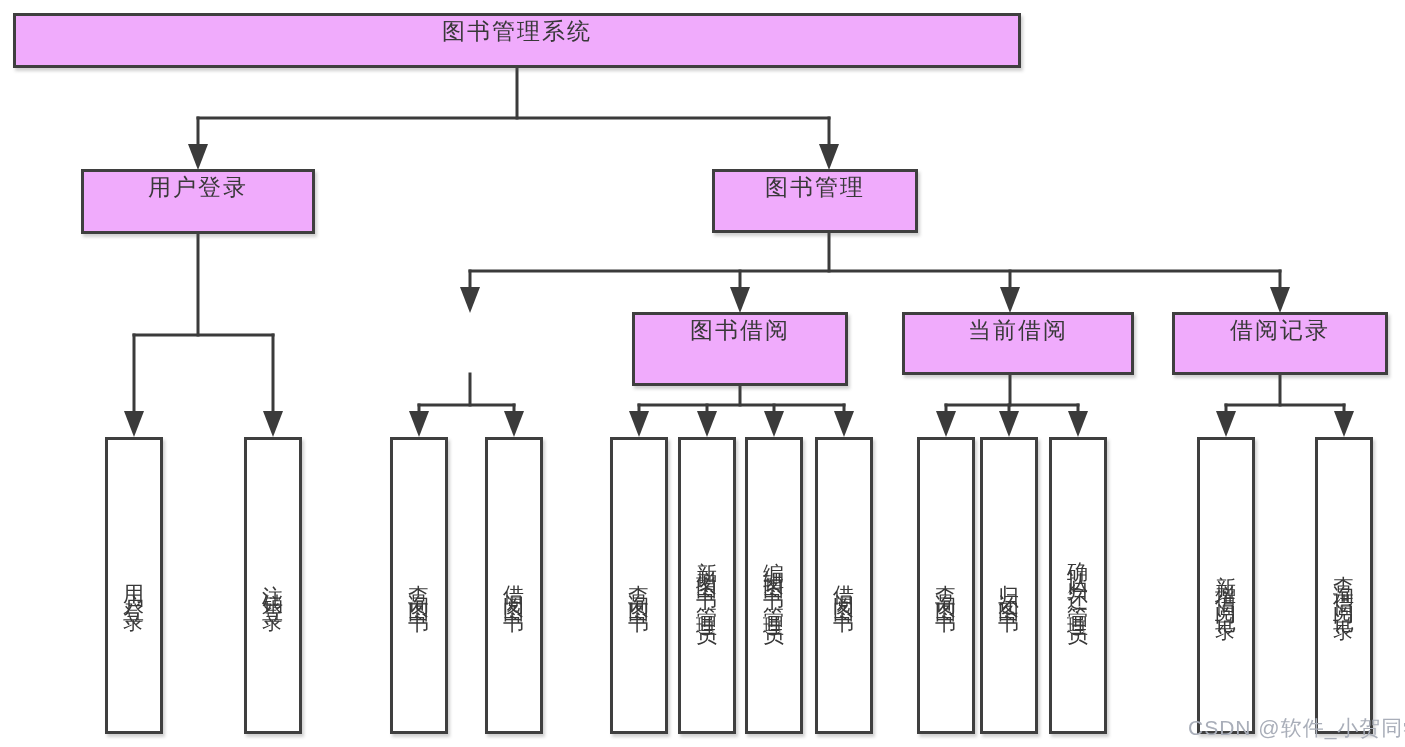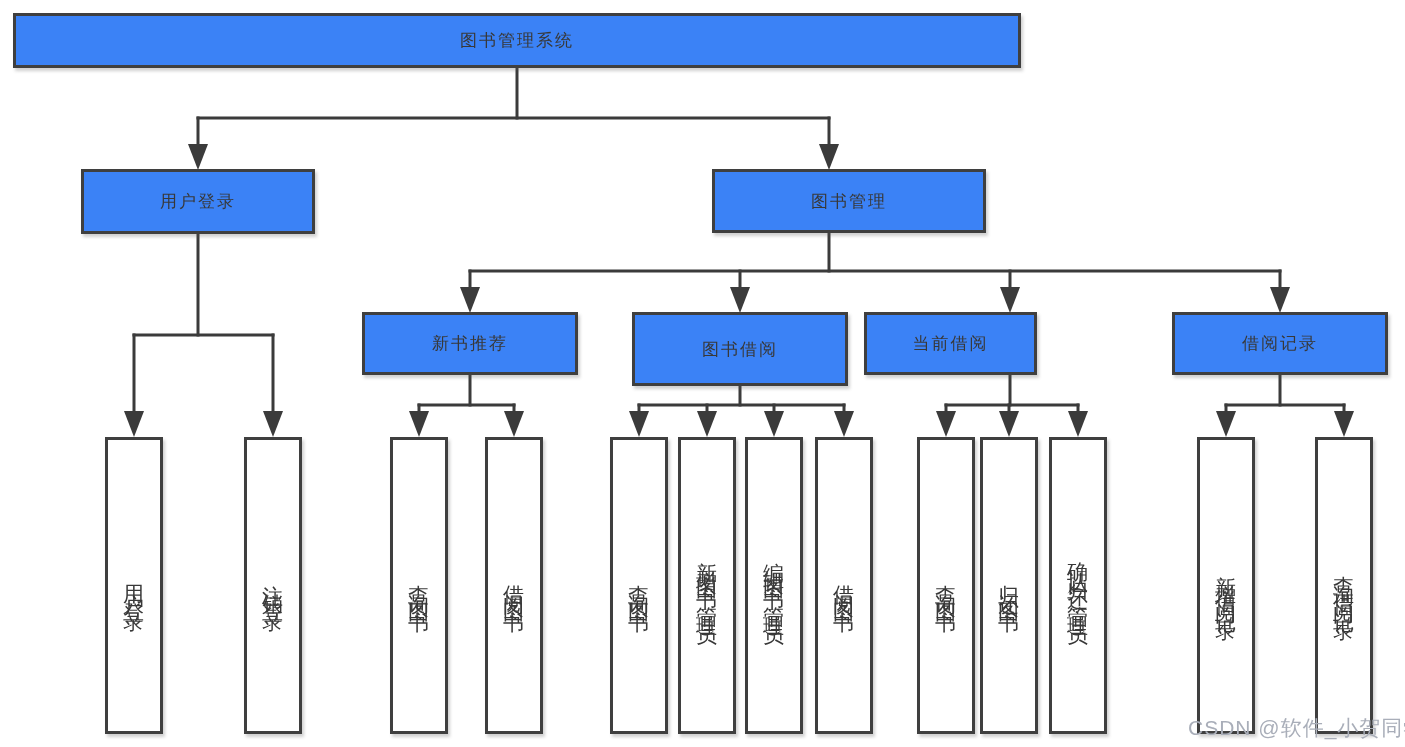--- a/index.html
+++ b/index.html
@@ -30,25 +30,25 @@
     stroke: var(--line);
     stroke-width: 3;
     fill: none;
     stroke-linecap: square;
   }
   #connector-layer polygon { fill: var(--line); stroke: none; }
   .box {
     position: absolute;
     box-sizing: border-box;
     border: 3px solid var(--border);
-    background: #3b82f6;
+    background: #f0abfc;
     display: flex;
-    align-items: center;
+    align-items: flex-start;
     justify-content: center;
-    font-size: 17px;
+    font-size: 23px;
     letter-spacing: 2px;
     color: var(--text);
     box-shadow: 2px 3px 3px rgba(90,90,90,0.28);
   }
   .vbox {
     position: absolute;
     box-sizing: border-box;
     border: 3px solid var(--border);
     background: #fff;
     display: flex;
@@ -73,24 +73,24 @@
     left: 1188px;
     top: 714px;
     font-size: 21px;
     letter-spacing: 1px;
     color: var(--watermark);
     white-space: nowrap;
   }
   
   #node-root           { left: 13px;   top: 13px;  width: 1008px; height: 55px; }
   #node-user-login     { left: 81px;   top: 169px; width: 234px;  height: 65px; }
-  #node-book-mgmt      { left: 712px;  top: 169px; width: 274px;  height: 64px; }
+  #node-book-mgmt      { left: 712px;  top: 169px; width: 206px;  height: 64px; }
   #node-new-book-rec   { left: 362px;  top: 312px; width: 216px;  height: 63px; }
   #node-book-borrow    { left: 632px;  top: 312px; width: 216px;  height: 74px; }
-  #node-current-borrow { left: 864px;  top: 312px; width: 173px;  height: 63px; }
+  #node-current-borrow { left: 902px;  top: 312px; width: 232px;  height: 63px; }
   #node-borrow-records { left: 1172px; top: 312px; width: 216px;  height: 63px; }
   
   #leaf-ul-login      { left: 105px;  }
   #leaf-ul-logout     { left: 244px;  }
   #leaf-nbr-query     { left: 390px;  }
   #leaf-nbr-borrow    { left: 485px;  }
   #leaf-bb-query      { left: 610px;  }
   #leaf-bb-add        { left: 678px;  }
   #leaf-bb-edit       { left: 745px;  }
   #leaf-bb-borrow     { left: 815px;  }
@@ -185,23 +185,20 @@
     <span>图书管理系统</span>
   </div>
 
   <div class="box" id="node-user-login">
     <span>用户登录</span>
   </div>
   <div class="box" id="node-book-mgmt">
     <span>图书管理</span>
   </div>
 
-  <div class="box" id="node-new-book-rec">
-    <span>新书推荐</span>
-  </div>
   <div class="box" id="node-book-borrow">
     <span>图书借阅</span>
   </div>
   <div class="box" id="node-current-borrow">
     <span>当前借阅</span>
   </div>
   <div class="box" id="node-borrow-records">
     <span>借阅记录</span>
   </div>
 

